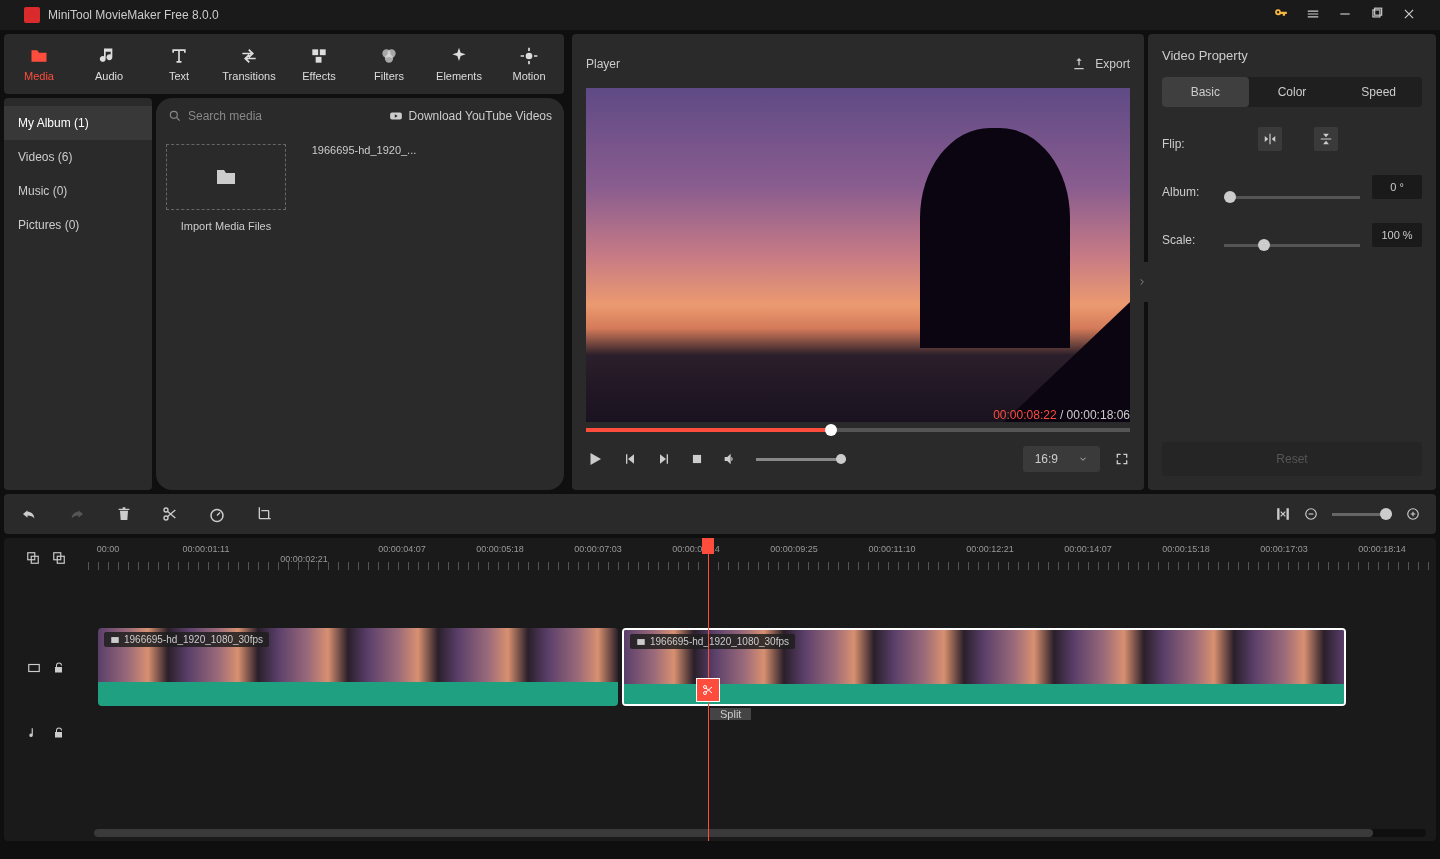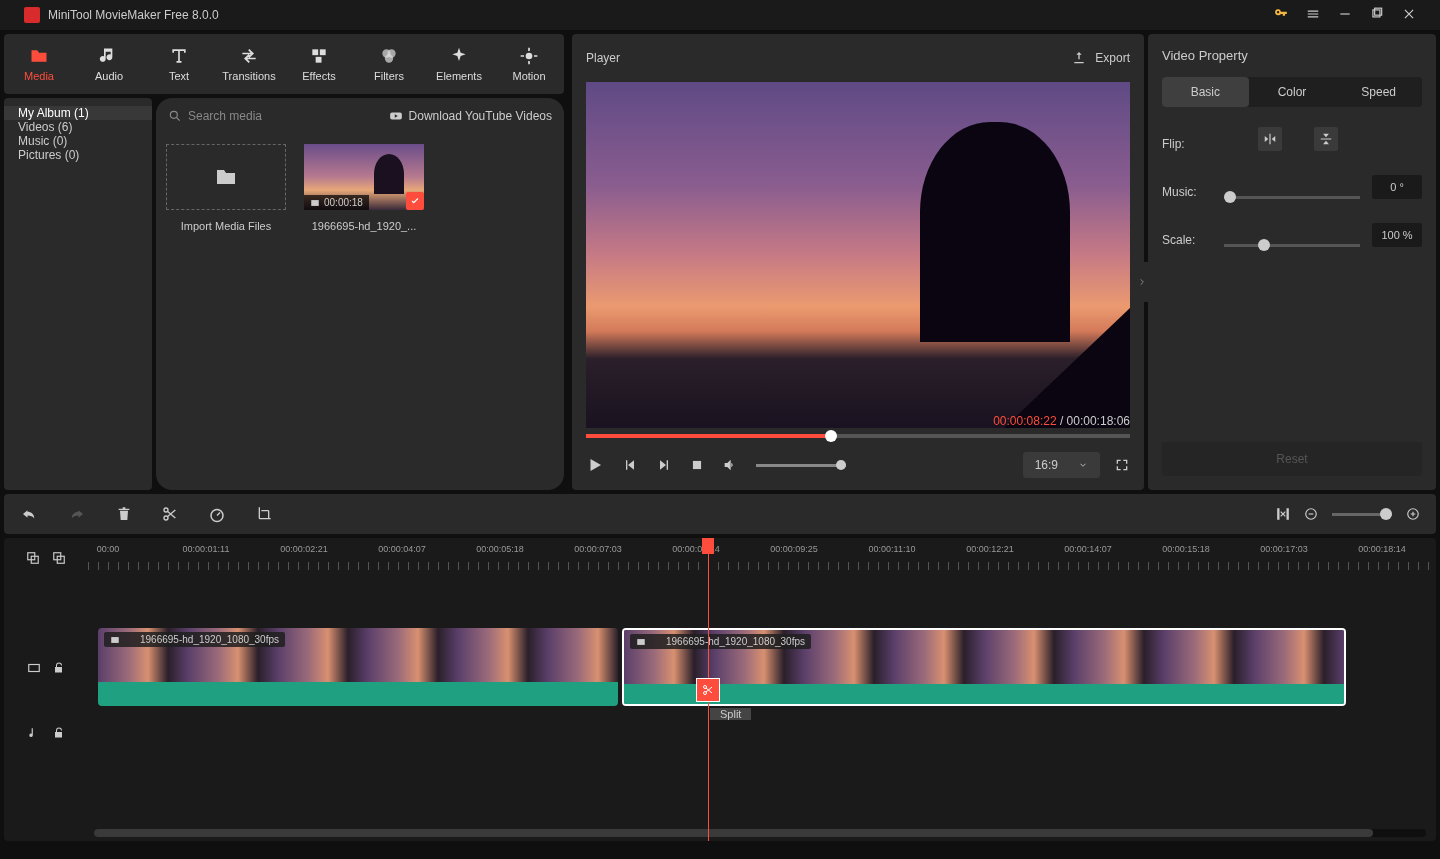--- a/index.html
+++ b/index.html
@@ -16,39 +16,39 @@
 
 .main-row { display: flex; height: 464px; }
 .left-panel { width: 568px; display: flex; flex-direction: column; }
 .toolbar-tabs { height: 60px; background: #2a2a2a; display: flex; align-items: center; border-radius: 4px; margin: 4px; }
 .tab-item { flex: 1; display: flex; flex-direction: column; align-items: center; justify-content: center; gap: 4px; cursor: pointer; color: #ddd; font-size: 11px; height: 100%; }
 .tab-item.active { color: #ff4d3d; }
 .tab-item svg { width: 20px; height: 20px; }
 
 .media-row { display: flex; flex: 1; margin: 0 4px 4px 4px; gap: 4px; }
 .album-sidebar { width: 148px; background: #2a2a2a; border-radius: 4px; padding: 8px 0; }
-.album-item { padding: 0 14px; cursor: pointer; font-size: 12px; color: #ccc; }
+.album-item { padding: 10px 14px; cursor: pointer; font-size: 12px; color: #ccc; }
 .album-item.active { background: #383838; color: #fff; }
 
 .media-content { flex: 1; background: #2a2a2a; border-radius: 16px; display: flex; flex-direction: column; }
 .media-header { height: 36px; display: flex; align-items: center; padding: 0 12px; justify-content: space-between; }
 .search-box { display: flex; align-items: center; gap: 6px; color: #888; }
 .yt-link { display: flex; align-items: center; gap: 6px; color: #ccc; cursor: pointer; }
 .media-grid { flex: 1; padding: 10px; display: flex; gap: 18px; align-items: flex-start; }
 .import-tile { width: 120px; display: flex; flex-direction: column; align-items: center; gap: 10px; }
 .import-box { width: 120px; height: 66px; border: 1px dashed #666; display: flex; align-items: center; justify-content: center; cursor: pointer; }
 .media-tile { width: 120px; display: flex; flex-direction: column; gap: 10px; }
 .media-thumb { width: 120px; height: 66px; position: relative; background: linear-gradient(to bottom, #6a4d8a 0%, #b77a8f 50%, #e8a878 70%, #3a2a3a 100%); }
 .media-thumb-badge { position: absolute; bottom: 0; left: 0; background: rgba(0,0,0,0.7); padding: 2px 6px; display: flex; align-items: center; gap: 4px; font-size: 10px; }
 .media-check { position: absolute; bottom: 0; right: 0; width: 18px; height: 18px; background: #ff4d3d; display: flex; align-items: center; justify-content: center; color: #fff; border-radius: 2px; }
 .tile-label { font-size: 11px; color: #ccc; text-align: center; white-space: nowrap; overflow: hidden; text-overflow: ellipsis; width: 120px; }
 .silhouette { position: absolute; right: 20px; top: 10px; width: 30px; height: 40px; background: #1a1020; border-radius: 50% 50% 0 0; }
 
 
-.player-panel { flex: 1; background: #2a2a2a; margin: 4px; border-radius: 4px; display: flex; flex-direction: column; padding: 4px 14px; }
+.player-panel { flex: 1; background: #2a2a2a; margin: 4px; border-radius: 4px; display: flex; flex-direction: column; padding: 10px 14px; }
 .player-header { display: flex; justify-content: space-between; align-items: center; height: 40px; }
 .export-btn { display: flex; align-items: center; gap: 8px; cursor: pointer; }
 .player-preview { flex: 1; background: linear-gradient(to bottom, #5f4a85 0%, #8a5d8f 30%, #c67a85 50%, #eb9a6f 65%, #d47a5a 72%, #2a1f2a 80%, #1a1220 100%); margin: 4px 0 8px 0; position: relative; }
 .player-silhouette { position: absolute; right: 60px; top: 40px; width: 150px; height: 220px; background: #0a0510; border-radius: 70px 70px 0 0 / 90px 90px 0 0; }
 .player-hill { position: absolute; right: 0; bottom: 0; width: 180px; height: 120px; background: #0a0510; clip-path: polygon(30% 100%, 100% 0%, 100% 100%); }
 .player-progress { height: 4px; background: #555; position: relative; margin: 6px 0; }
 .player-progress-fill { position: absolute; left: 0; top: 0; height: 100%; background: #ff4d3d; width: 45%; }
 .player-progress-knob { position: absolute; left: 45%; top: -4px; width: 12px; height: 12px; background: #fff; border-radius: 50%; transform: translateX(-50%); }
 .time-display { text-align: right; font-size: 12px; margin-top: -22px; margin-bottom: 6px; }
 .time-current { color: #ff4d3d; }
@@ -89,21 +89,21 @@
 .ruler-marks { position: absolute; bottom: 8px; left: 0; right: 0; height: 8px; background: repeating-linear-gradient(to right, #555 0, #555 1px, transparent 1px, transparent 10px); }
 .playhead { position: absolute; top: 0; bottom: 0; width: 1px; background: #ff4d3d; z-index: 10; }
 .playhead-handle { position: absolute; top: 0; left: -6px; width: 12px; height: 16px; background: #ff4d3d; }
 .split-btn { position: absolute; top: 140px; left: -12px; width: 24px; height: 24px; background: #ff4d3d; border: 1px solid #fff; display: flex; align-items: center; justify-content: center; color: #fff; cursor: pointer; z-index: 11; }
 .split-tooltip { position: absolute; top: 170px; left: 2px; background: #444; padding: 0 10px; font-size: 11px; z-index: 11; }
 
 .video-track { height: 80px; position: relative; margin-top: 50px; }
 .clip { position: absolute; top: 0; height: 78px; border-radius: 4px; overflow: hidden; background: #2a2a2a; }
 .clip.selected { border: 2px solid #fff; }
 .clip-thumbs { height: 54px; background: repeating-linear-gradient(to right, #5a3f6a 0, #9a6a7a 30px, #d89070 50px, #2a1f2a 70px, #5a3f6a 90px); position: relative; }
-.clip-label { position: absolute; top: 4px; left: 6px; background: rgba(30,30,30,0.85); padding: 2px 6px; font-size: 10px; display: flex; align-items: center; gap: 20px; border-radius: 2px; z-index: 2; }
+.clip-label { position: absolute; top: 4px; left: 6px; background: rgba(30,30,30,0.85); padding: 2px 6px; font-size: 10px; display: flex; align-items: center; gap: 4px; border-radius: 2px; z-index: 2; }
 .clip-audio { height: 24px; background: #1fa080; }
 .audio-track { height: 50px; }
 
 .hscroll { position: absolute; bottom: 4px; left: 90px; right: 10px; height: 8px; background: #0f0f0f; border-radius: 4px; }
 .hscroll-thumb { position: absolute; left: 0; width: 96%; height: 100%; background: #3a3a3a; border-radius: 4px; }
 
 svg { fill: currentColor; }
 .icon-btn { cursor: pointer; color: #ccc; display: flex; }
 </style>
 </head>
@@ -231,34 +231,20 @@
         <div class="media-grid">
           <div class="import-tile">
             <div class="import-box">
               <svg width="24" height="24" viewBox="0 0 24 24" style="color:#ccc">
                   <path d="M3 5h7l2 3h9v11H3z"></path>
                 </svg>
             </div>
             <div class="tile-label">Import Media Files</div>
           </div>
           <div class="media-tile">
-            <div class="media-thumb">
-              <div class="silhouette"></div>
-              <div class="media-thumb-badge">
-                <svg width="10" height="10" viewBox="0 0 24 24">
-                    <rect x="3" y="5" width="18" height="14"></rect>
-                  </svg>
-                <span>00:00:18</span>
-              </div>
-              <div class="media-check">
-                <svg width="10" height="10" viewBox="0 0 24 24">
-                    <path d="M5 12l4 4L19 6" fill="none" stroke="#fff" stroke-width="3"></path>
-                  </svg>
-              </div>
-            </div>
             <div class="tile-label">1966695-hd_1920_...</div>
           </div>
         </div>
       </div>
     </div>
   </div>
 
   <div class="player-panel">
     <div class="player-header">
       <span>Player</span>
@@ -349,21 +335,21 @@
             <path d="M11 3h2v18h-2zM3 7l6 5-6 5zm18 0l-6 5 6 5z"></path>
           </svg>
       </div>
       <div class="flip-btn">
         <svg width="14" height="14" viewBox="0 0 24 24">
             <path d="M3 11h18v2H3zM7 3l5 6 5-6zm0 18l5-6 5 6z"></path>
           </svg>
       </div>
     </div>
     <div class="prop-row">
-      <div class="prop-label">Music:</div>
+      <div class="prop-label">Album:</div>
       <div class="prop-slider">
           <div class="prop-slider-knob" style="left:0"></div>
         </div>
       <div class="prop-value">0 °</div>
     </div>
     <div class="prop-row">
       <div class="prop-label">Scale:</div>
       <div class="prop-slider">
           <div class="prop-slider-knob" style="left:25%"></div>
         </div>
@@ -473,21 +459,21 @@
         </span>
     </div>
   </div>
 
   <div class="timeline-right">
     <div class="ruler">
       <div class="ruler-marks"></div>
       <div id="ruler-ticks">
           <span class="ruler-tick" style="left: 20px;">00:00</span>
           <span class="ruler-tick" style="left: 118px;">00:00:01:11</span>
-          <span class="ruler-tick" style="left: 216px;">00:00:02:21</span>
+          <span class="ruler-tick" style="left: 216px; margin-top: 10px;">00:00:02:21</span>
           <span class="ruler-tick" style="left: 314px;">00:00:04:07</span>
           <span class="ruler-tick" style="left: 412px;">00:00:05:18</span>
           <span class="ruler-tick" style="left: 510px;">00:00:07:03</span>
           <span class="ruler-tick" style="left: 608px;">00:00:08:14</span>
           <span class="ruler-tick" style="left: 706px;">00:00:09:25</span>
           <span class="ruler-tick" style="left: 804px;">00:00:11:10</span>
           <span class="ruler-tick" style="left: 902px;">00:00:12:21</span>
           <span class="ruler-tick" style="left: 1000px;">00:00:14:07</span>
           <span class="ruler-tick" style="left: 1098px;">00:00:15:18</span>
           <span class="ruler-tick" style="left: 1196px;">00:00:17:03</span>

